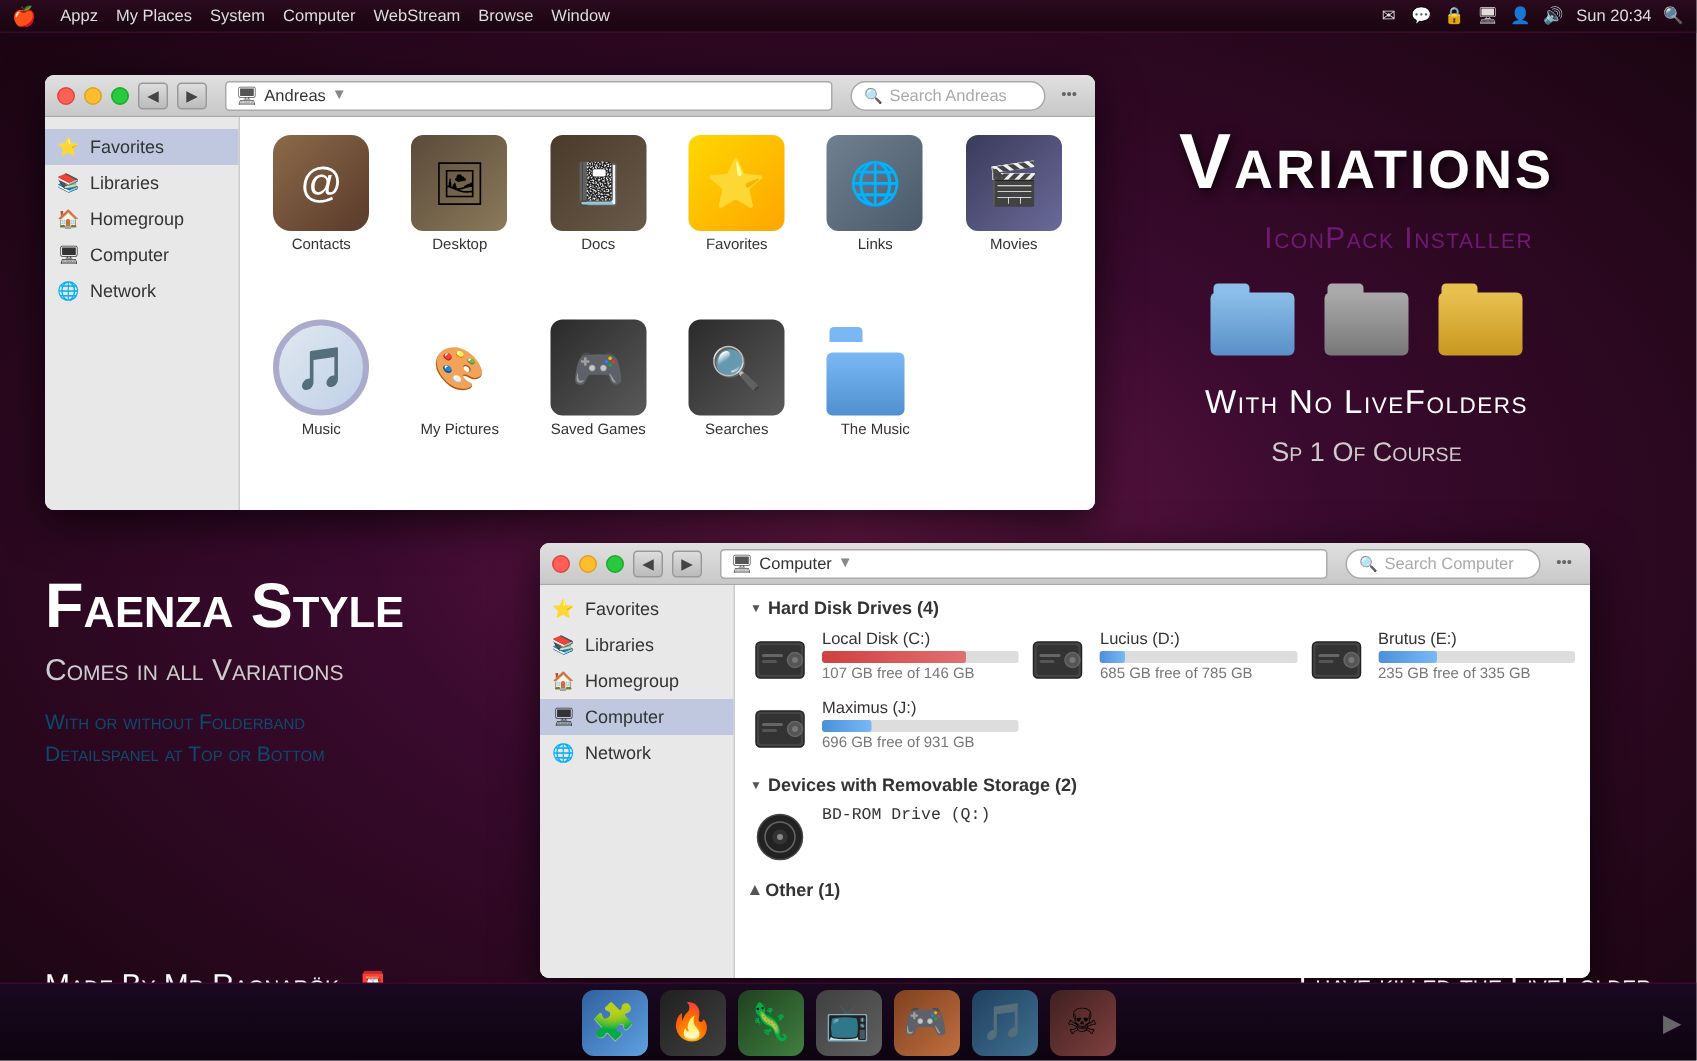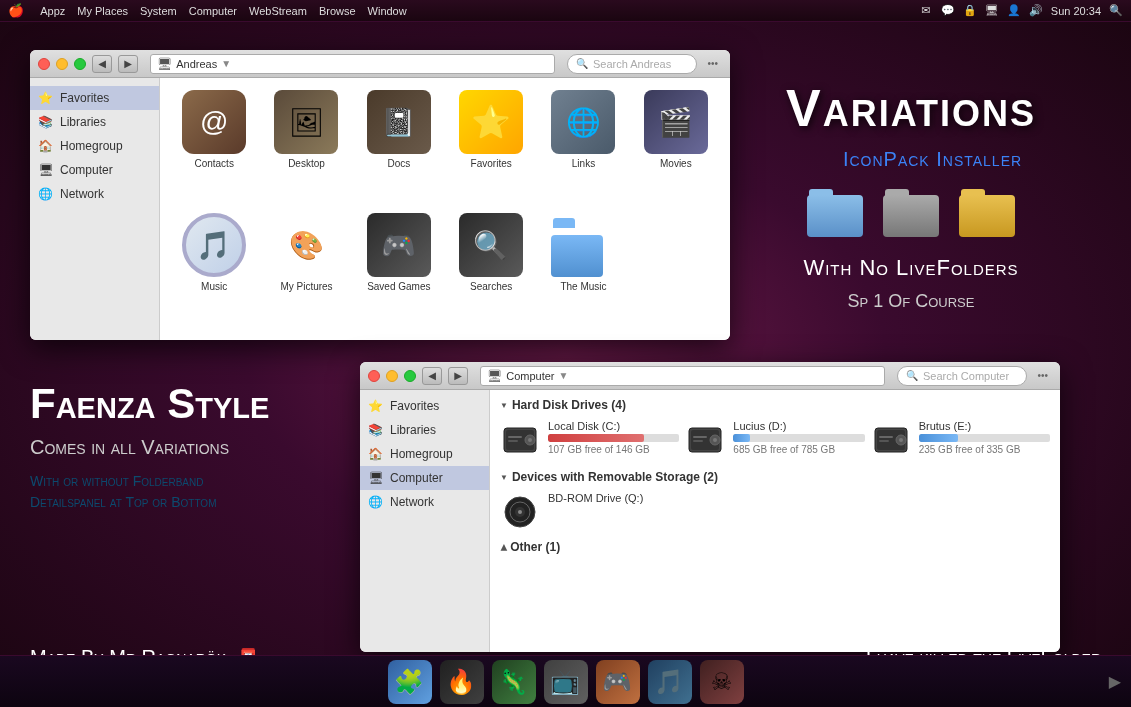--- a/index.html
+++ b/index.html
@@ -195,21 +195,21 @@
     .variations-title {
       font-size: 52px;
       font-weight: bold;
       color: white;
       letter-spacing: 2px;
       text-shadow: 2px 2px 8px rgba(0,0,0,0.8);
       font-variant: small-caps;
     }
     .variations-subtitle {
       font-size: 20px;
-      color: #3b82f6;
+      color: #701a75;
       letter-spacing: 1px;
       font-variant: small-caps;
       margin-left: 43px;
     }
     .folder-icons-row {
       display: flex;
       gap: 20px;
       align-items: center;
       margin: 8px 0;
     }
@@ -378,20 +378,21 @@
     }
     .drive-size {
       font-size: 10px;
       color: #777;
     }
 
     .removable-items {
       display: flex;
       gap: 20px;
       margin-bottom: 8px;
+      font-family: Liberation Mono, monospace;
     }
 
     
     .bottom-left-text {
       position: absolute;
       bottom: 38px;
       left: 30px;
       font-size: 20px;
       color: white;
       font-variant: small-caps;
@@ -708,20 +709,39 @@
             </div>
             <div class="drive-info">
               <div class="drive-name">Brutus (E:)</div>
               <div class="drive-bar-container">
                 <div class="drive-bar-fill" style="width:30%"></div>
               </div>
               <div class="drive-size">235 GB free of 335 GB</div>
             </div>
           </div>
 
+          <div class="drive-item">
+            <div class="drive-icon">
+              <svg width="36" height="36" viewBox="0 0 36 36">
+                <rect x="2" y="6" width="32" height="24" rx="3" fill="#444" stroke="#222" stroke-width="1"></rect>
+                <rect x="4" y="8" width="28" height="20" rx="2" fill="#333"></rect>
+                <circle cx="28" cy="18" r="5" fill="#555" stroke="#666" stroke-width="1"></circle>
+                <circle cx="28" cy="18" r="2" fill="#777"></circle>
+                <rect x="6" y="14" width="14" height="2" rx="1" fill="#666"></rect>
+                <rect x="6" y="18" width="10" height="2" rx="1" fill="#555"></rect>
+              </svg>
+            </div>
+            <div class="drive-info">
+              <div class="drive-name">Maximus (J:)</div>
+              <div class="drive-bar-container">
+                <div class="drive-bar-fill" style="width:25%"></div>
+              </div>
+              <div class="drive-size">696 GB free of 931 GB</div>
+            </div>
+          </div>
         </div>
 
         <div class="section-header">
           <span class="section-triangle">▼</span>
           <span>Devices with Removable Storage (2)</span>
         </div>
         <div class="removable-items">
           <div class="drive-item">
             <div class="drive-icon">
               <svg width="36" height="36" viewBox="0 0 36 36">

